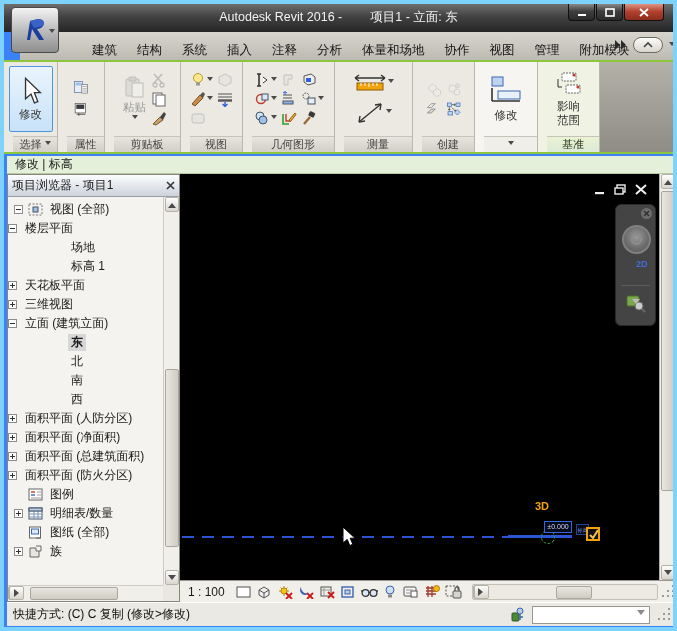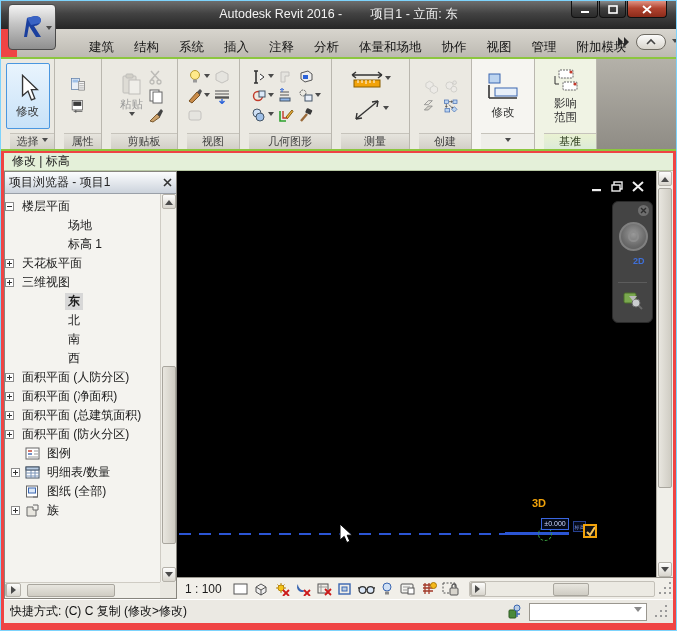--- a/index.html
+++ b/index.html
@@ -1,17 +1,17 @@
 <!DOCTYPE html>
 <html><head>
 <meta charset="utf-8">
 <style>
   html,body{margin:0;padding:0;background:#000;}
   *{box-sizing:border-box;font-family:"Liberation Sans","DejaVu Sans",sans-serif;}
-  .window{position:relative;width:677px;height:631px;background:#ef4444;overflow:hidden;border:1px solid #7dd3fc;}
+  .window{position:relative;width:677px;height:631px;background:#3b82f6;overflow:hidden;border:4px solid #7dd3fc;}
 
   
   .titlebar{position:absolute;left:0;top:0;width:100%;height:28px;
     background:linear-gradient(#6e6e6e,#424242 45%,#262626);}
   .title-text{position:absolute;left:0;right:0;top:5px;text-align:center;color:#f2f2f2;font-size:12.5px;}
   .title-text .gap{display:inline-block;width:28px;}
   .appbtn{position:absolute;left:7px;top:3px;width:48px;height:46px;z-index:30;
     background:linear-gradient(#f4f4f4,#c2c2c2 45%,#8f8f8f);border:1px solid #4a4a4a;border-radius:4px;
     display:flex;align-items:center;justify-content:center;}
   .appbtn svg{display:block;}
@@ -436,39 +436,51 @@
 
   <div class="browser">
     <div class="bheader">
       <span class="bt">项目浏览器 - 项目1</span>
       <svg width="9" height="9">
           <path d="M1 1 L8 8 M8 1 L1 8" stroke="#333" stroke-width="1.6"></path>
         </svg>
     </div>
 
     <div class="btree">
+      <div class="trow lvl0">
+        <span class="exp em"></span>
+        <svg class="nico" viewBox="0 0 15 13">
+          <rect x="1" y="1" width="13" height="11" fill="none" stroke="#777" stroke-dasharray="2 1.5"></rect>
+          <rect x="5" y="4" width="5" height="5" fill="#9fc0e8" stroke="#456"></rect>
+        </svg>
+        <span class="tlabel">视图 (全部)</span>
+      </div>
       <div class="trow lvl1">
         <span class="exp em"></span>
         <span class="tlabel">楼层平面</span>
       </div>
       <div class="trow lvl2">
         <span class="exp es"></span>
           <span class="tlabel">场地</span>
       </div>
       <div class="trow lvl2">
         <span class="exp es"></span>
           <span class="tlabel">标高 1</span>
       </div>
       <div class="trow lvl1">
         <span class="exp ep"></span>
         <span class="tlabel">天花板平面</span>
       </div>
       <div class="trow lvl1">
         <span class="exp ep"></span>
         <span class="tlabel">三维视图</span>
+      </div>
+      <div class="trow lvl1">
+        <span class="exp em"></span>
+        <span class="tlabel">立面 (建筑立面)</span>
       </div>
       <div class="trow lvl2 sel">
         <span class="exp es"></span>
           <span class="tlabel">东</span>
       </div>
       <div class="trow lvl2">
         <span class="exp es"></span>
           <span class="tlabel">北</span>
       </div>
       <div class="trow lvl2">

